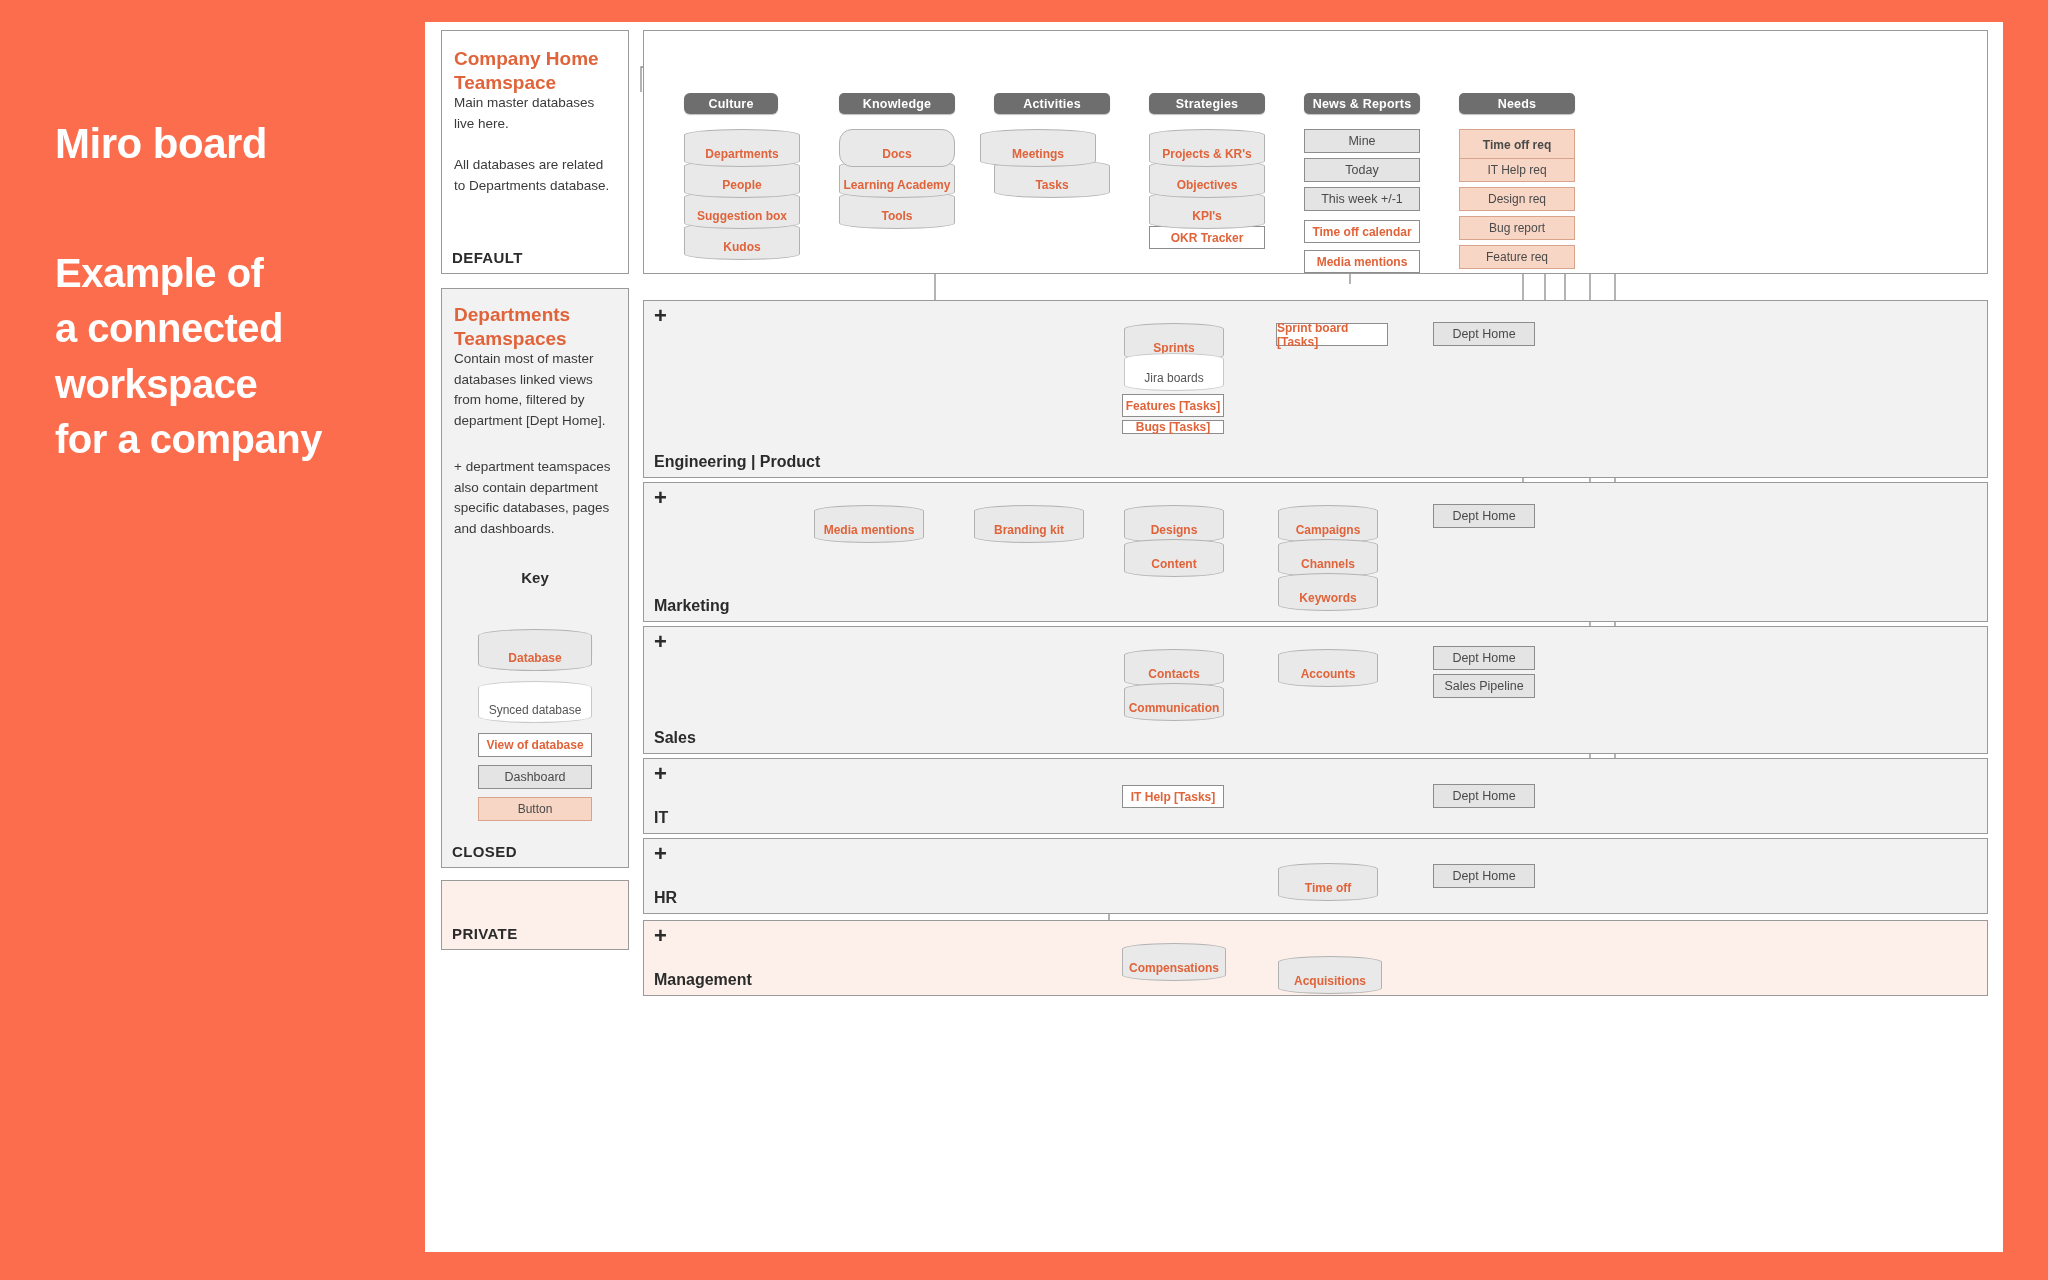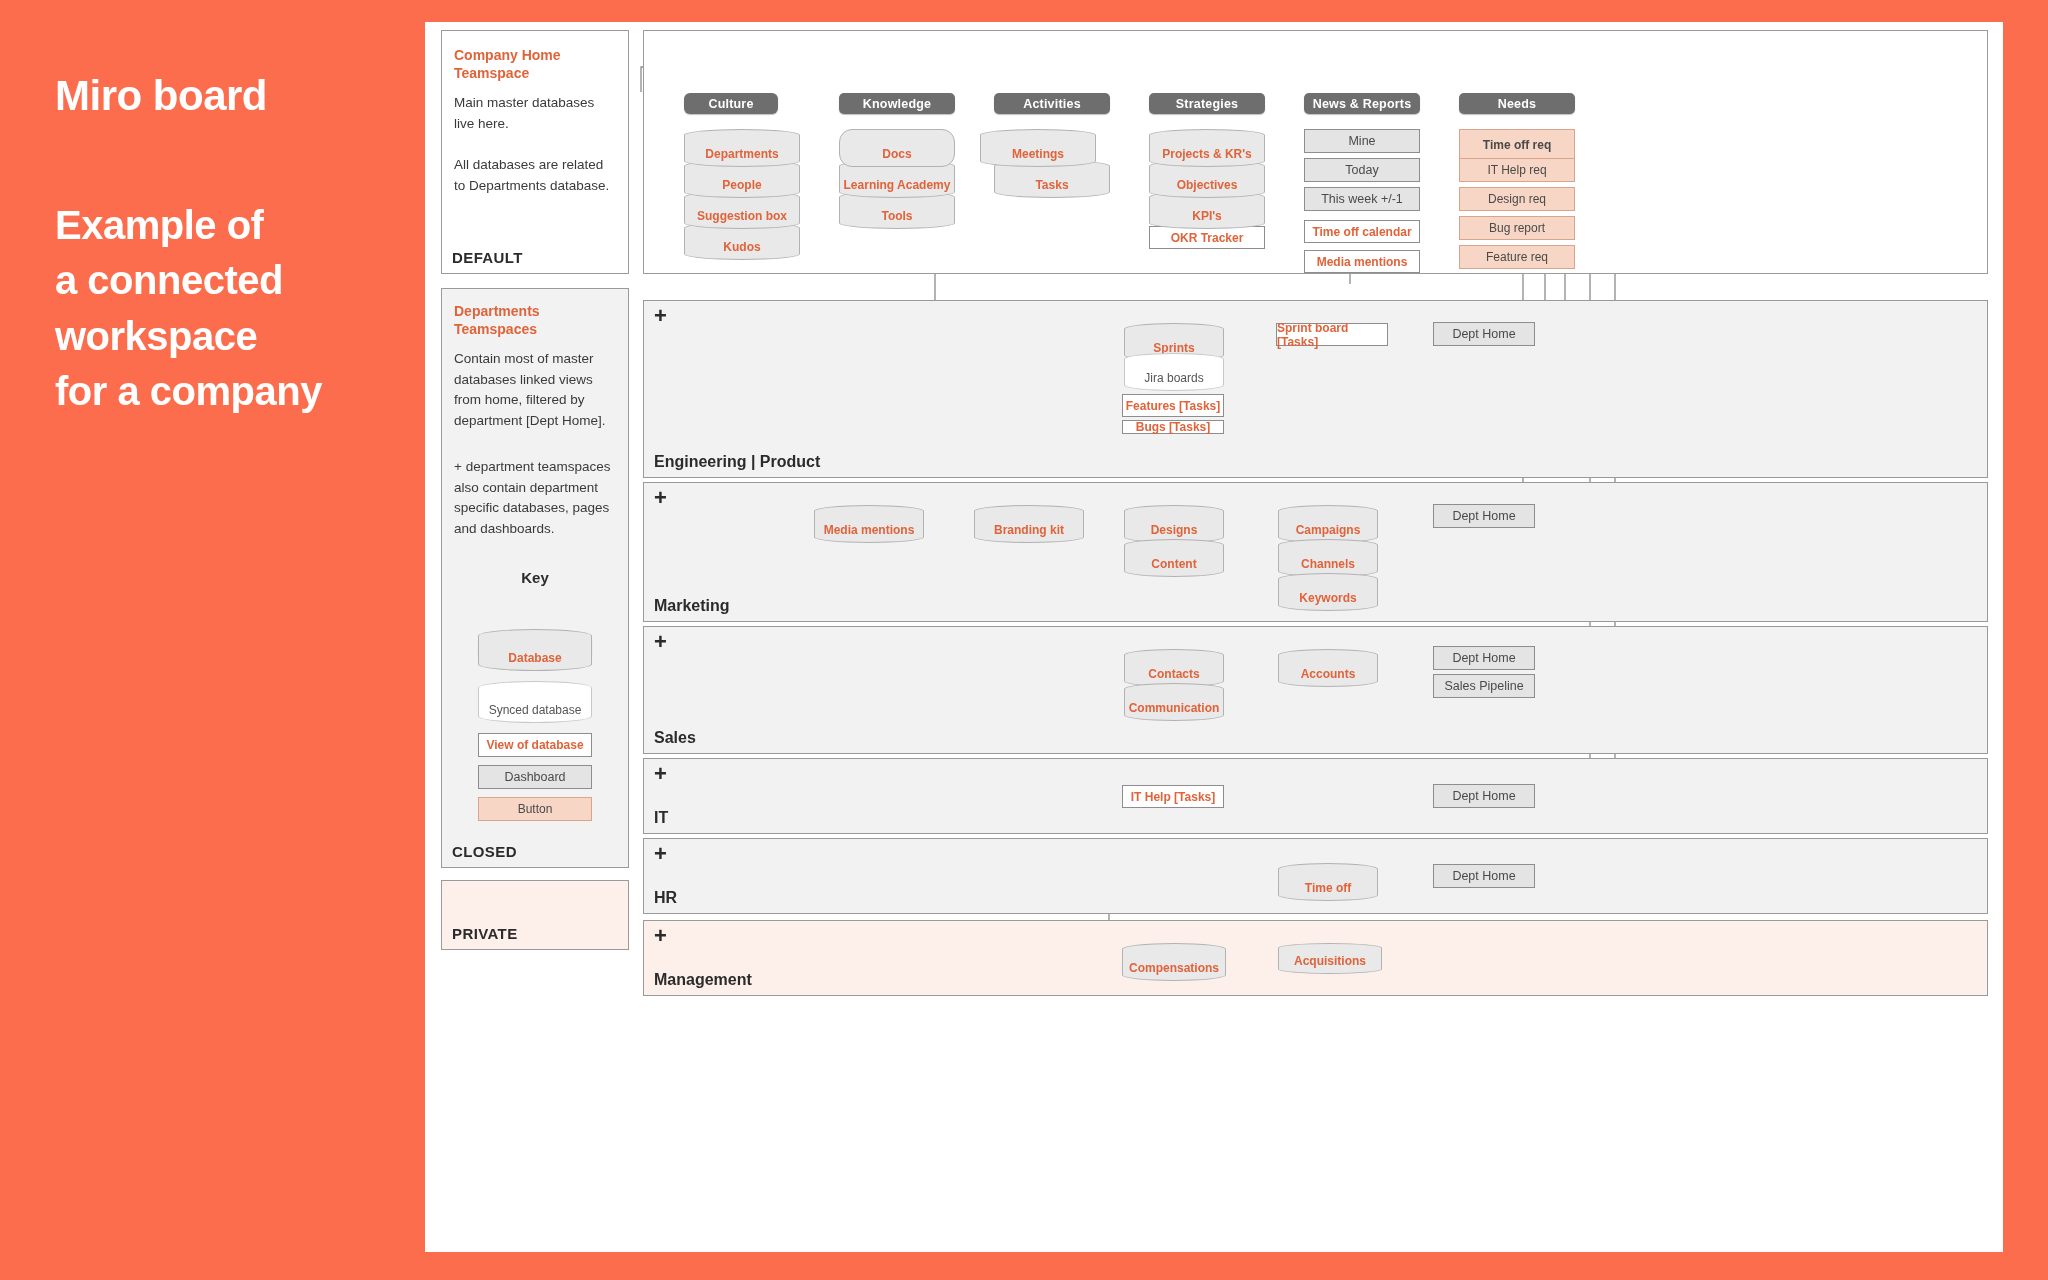--- a/index.html
+++ b/index.html
@@ -7,21 +7,21 @@
     width: 2048px; height: 1280px;
     font-family: "Liberation Sans", sans-serif;
     overflow: hidden;
   }
   body { background: #FB6D4C; position: relative; }
 
   
   #left-panel {
     position: absolute; left: 0; top: 0;
     width: 425px; height: 1280px;
-    padding: 72px 0 0 55px;
+    padding: 120px 0 0 55px;
     color: #ffffff;
   }
   #board-title {
     font-size: 42px; font-weight: bold; letter-spacing: -0.5px;
     line-height: 1.15; margin-bottom: 78px;
   }
   #board-subtitle {
     font-size: 40px; font-weight: bold; letter-spacing: -0.5px;
     line-height: 1.38;
   }
@@ -52,21 +52,21 @@
     font-size: 16px; font-weight: bold; color: #2b2b2b;
   }
   .plus {
     position: absolute; left: 10px; top: 4px;
     font-size: 22px; font-weight: bold; color: #2b2b2b;
     line-height: 1;
   }
 
   
   .note-title {
-    position: absolute; font-size: 14px; font-weight: bold;
+    position: absolute; font-size: 19px; font-weight: bold;
     color: #E0633A; line-height: 1.25;
   }
   .note-body {
     position: absolute; font-size: 13.5px; color: #3a3a3a;
     line-height: 1.52;
   }
 
   
   #key-heading {
     position: absolute; font-size: 15px; font-weight: bold; color: #2b2b2b;
@@ -303,17 +303,17 @@
       <div class="panel" style="left: 218px; top: 816px; width: 1345px; height: 76px;">
         <div class="plus">+</div>
         <div class="row-label">HR</div>
         <div class="cyl" style="left: 634px; top: 24px; width: 100px; height: 38px;">Time off</div>
         <div class="dash" style="left: 789px; top: 25px; width: 102px; height: 24px;">Dept Home</div>
       </div>
       <div class="panel pink" style="left: 218px; top: 898px; width: 1345px; height: 76px;">
         <div class="plus">+</div>
         <div class="row-label">Management</div>
         <div class="cyl" style="left: 478px; top: 22px; width: 104px; height: 38px;">Compensations</div>
-        <div class="cyl" style="left: 634px; top: 22px; width: 104px; height: 31px;">Acquisitions</div>
+        <div class="cyl" style="left: 634px; top: 35px; width: 104px; height: 38px;">Acquisitions</div>
       </div>
     </div>
 
 </div>
 
 </body></html>

